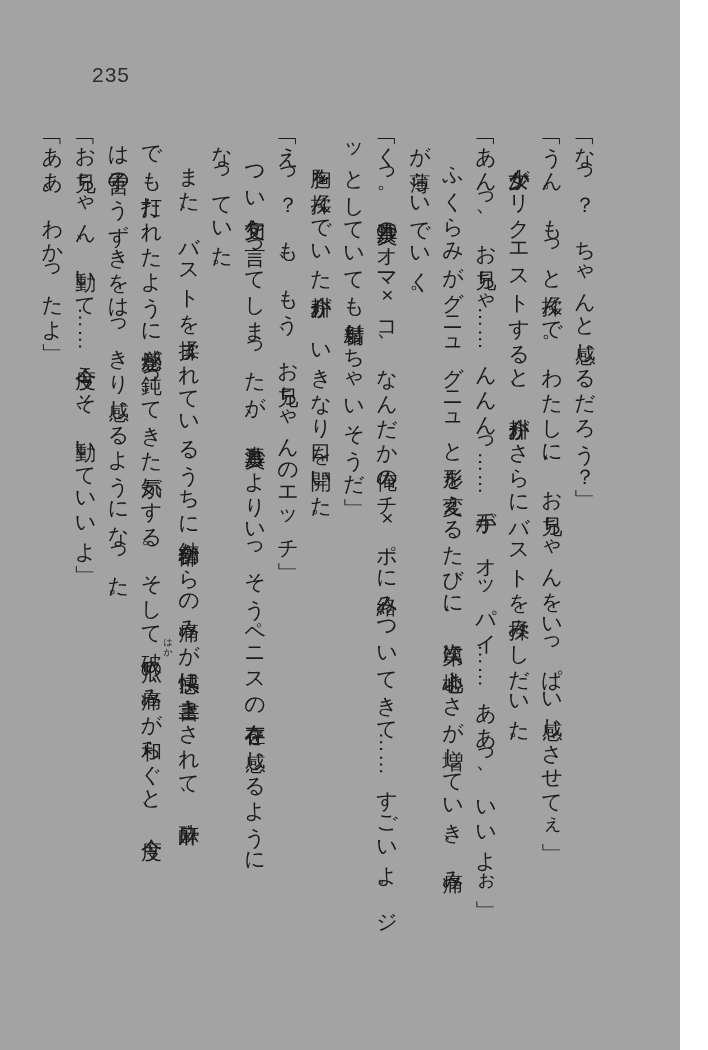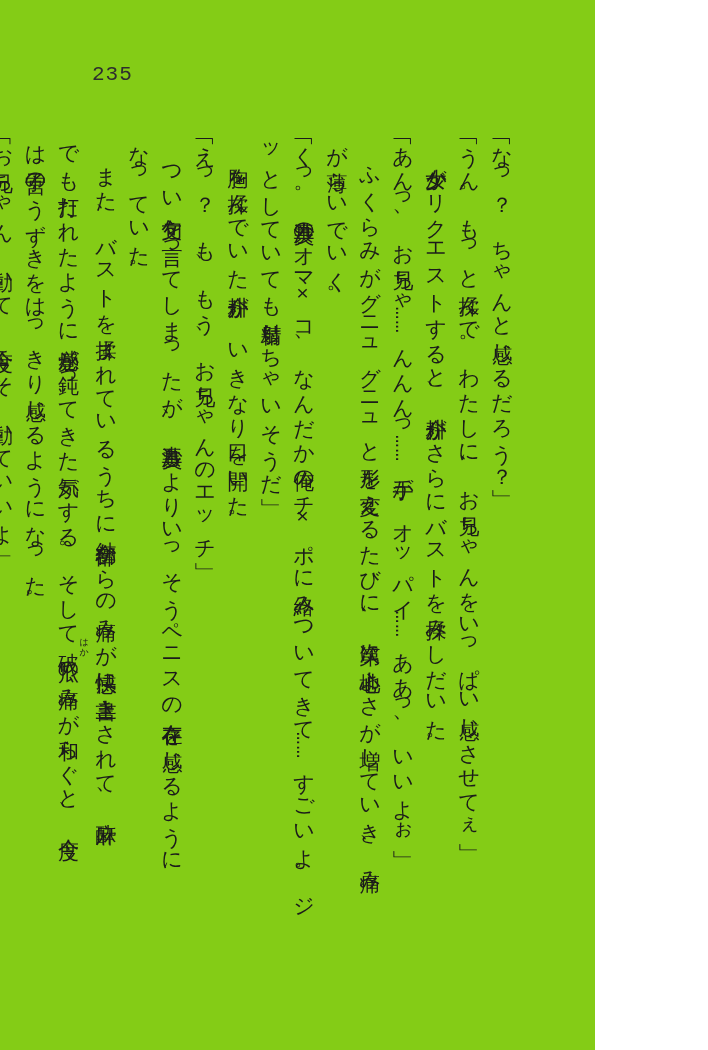--- a/index.html
+++ b/index.html
@@ -2,25 +2,25 @@
 <html><head>
 <meta charset="utf-8">
 <style>
   html, body {
     margin: 0;
     padding: 0;
     background: #ffffff;
   }
   .page {
     position: relative;
-    width: 595px;
+    width: 680px;
     height: 1050px;
-    background: #84cc16;
+    background: #a3a3a3;
     overflow: hidden;
-    font-family: Liberation Mono, monospace;
+    font-family: Liberation Sans, sans-serif;
   }
   .page-number {
     position: absolute;
     top: 63px;
     left: 92px;
     font-size: 21px;
     color: #2e2e2e;
     letter-spacing: 1px;
   }
   .text-block {

